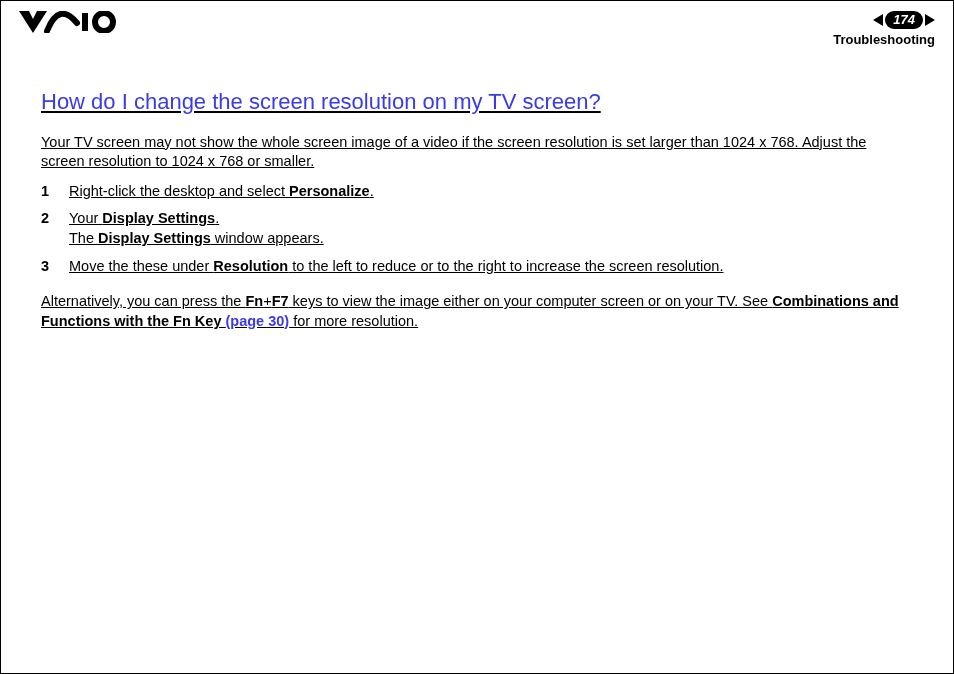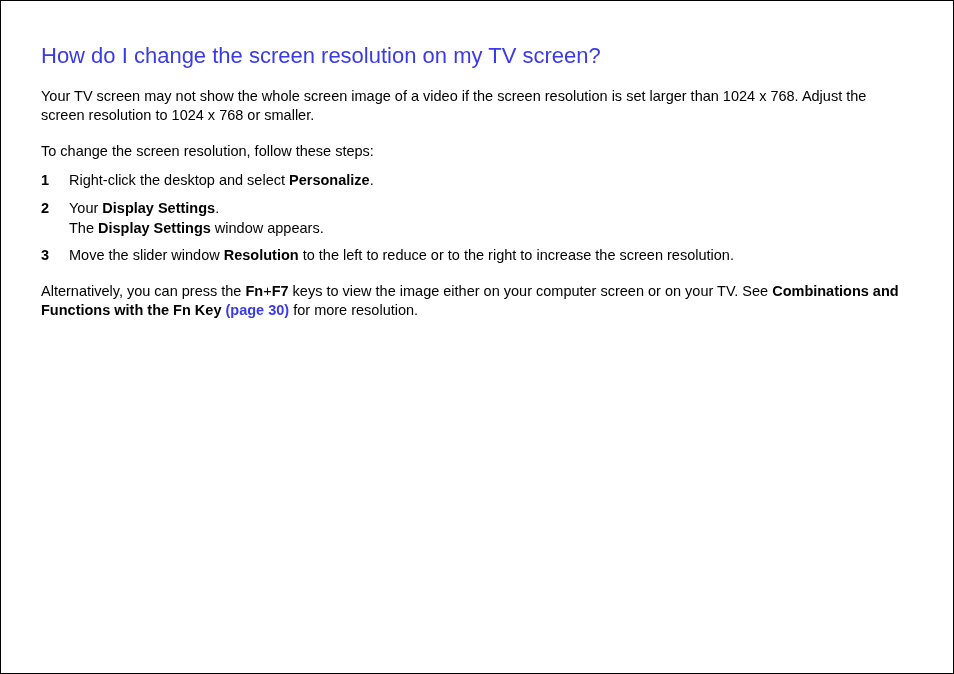--- a/index.html
+++ b/index.html
@@ -57,20 +57,21 @@
   .arrow.right { border-left: 10px solid #000; }
   .section-label {
     font-weight: bold;
     font-size: 13px;
     margin-top: 3px;
   }
   .content {
     padding: 40px 40px 0 40px;
     font-size: 14.5px;
     line-height: 1.35;
+    text-decoration: underline;
   }
   h2.q {
     color: #3a3ae8;
     font-weight: normal;
     font-size: 22px;
     margin: 0 0 10px 0;
   }
   h2.q.mt { margin-top: 22px; }
   p { margin: 16px 0 10px 0; }
   ol.steps {
@@ -92,37 +93,58 @@
     font-weight: bold;
   }
   .b { font-weight: bold; }
   .link { color: #3a3ae8; font-weight: bold; }
 </style>
 </head>
 <body>
 
 <div class="page">
 
+  <div class="header">
+    <div class="logo">
+      <svg width="100" height="22" viewBox="0 0 100 22">
+
+        <path d="M0 0 L14 22 L28 0 L18 0 L14 8 L10 0 Z" fill="#000"></path>
+
+        <path d="M28 20 Q40 -10 58 12" stroke="#000" stroke-width="6" fill="none" stroke-linecap="round"></path>
+
+        <rect x="63" y="2" width="6" height="18" fill="#000"></rect>
+
+        <circle cx="85" cy="11" r="9" stroke="#000" stroke-width="6" fill="none"></circle>
+      </svg>
+    </div>
+    <div class="nav-block">
+      <div class="pagenum-row">
+        <div class="arrow left"></div>
+        <span class="pagenum">174</span>
+        <div class="arrow right"></div>
+      </div>
+      <div class="section-label">Troubleshooting</div>
+    </div>
+  </div>
 
   <div class="content">
 
     <h2 class="q">How do I change the screen resolution on my TV screen?</h2>
     <p>Your TV screen may not show the whole screen image of a video if the screen resolution is set larger than 1024 x 768. Adjust the screen resolution to 1024 x 768 or smaller.</p>
-    <p>To change the screen resolution, follow these steps:</p>
 
     <ol class="steps">
       <li>
         <span>Right-click the desktop and select </span><span class="b">Personalize</span><span>.</span>
       </li>
       <li>
         <span>Your </span><span class="b">Display Settings</span><span>.</span><br>
         <span>The </span><span class="b">Display Settings</span><span> window appears.</span>
       </li>
       <li>
-        <span>Move the slider window </span><span class="b">Resolution</span><span> to the left to reduce or to the right to increase the screen resolution.</span>
+        <span>Move the these under </span><span class="b">Resolution</span><span> to the left to reduce or to the right to increase the screen resolution.</span>
       </li>
     </ol>
 
 
 
     <p>
       <span>Alternatively, you can press the </span><span class="b">Fn</span><span>+</span><span class="b">F7</span><span> keys to view the image either on your computer screen or on your TV. See </span><span class="b">Combinations and Functions with the Fn Key </span><span class="link">(page 30)</span><span> for more resolution.</span>
     </p>
 
   </div>

